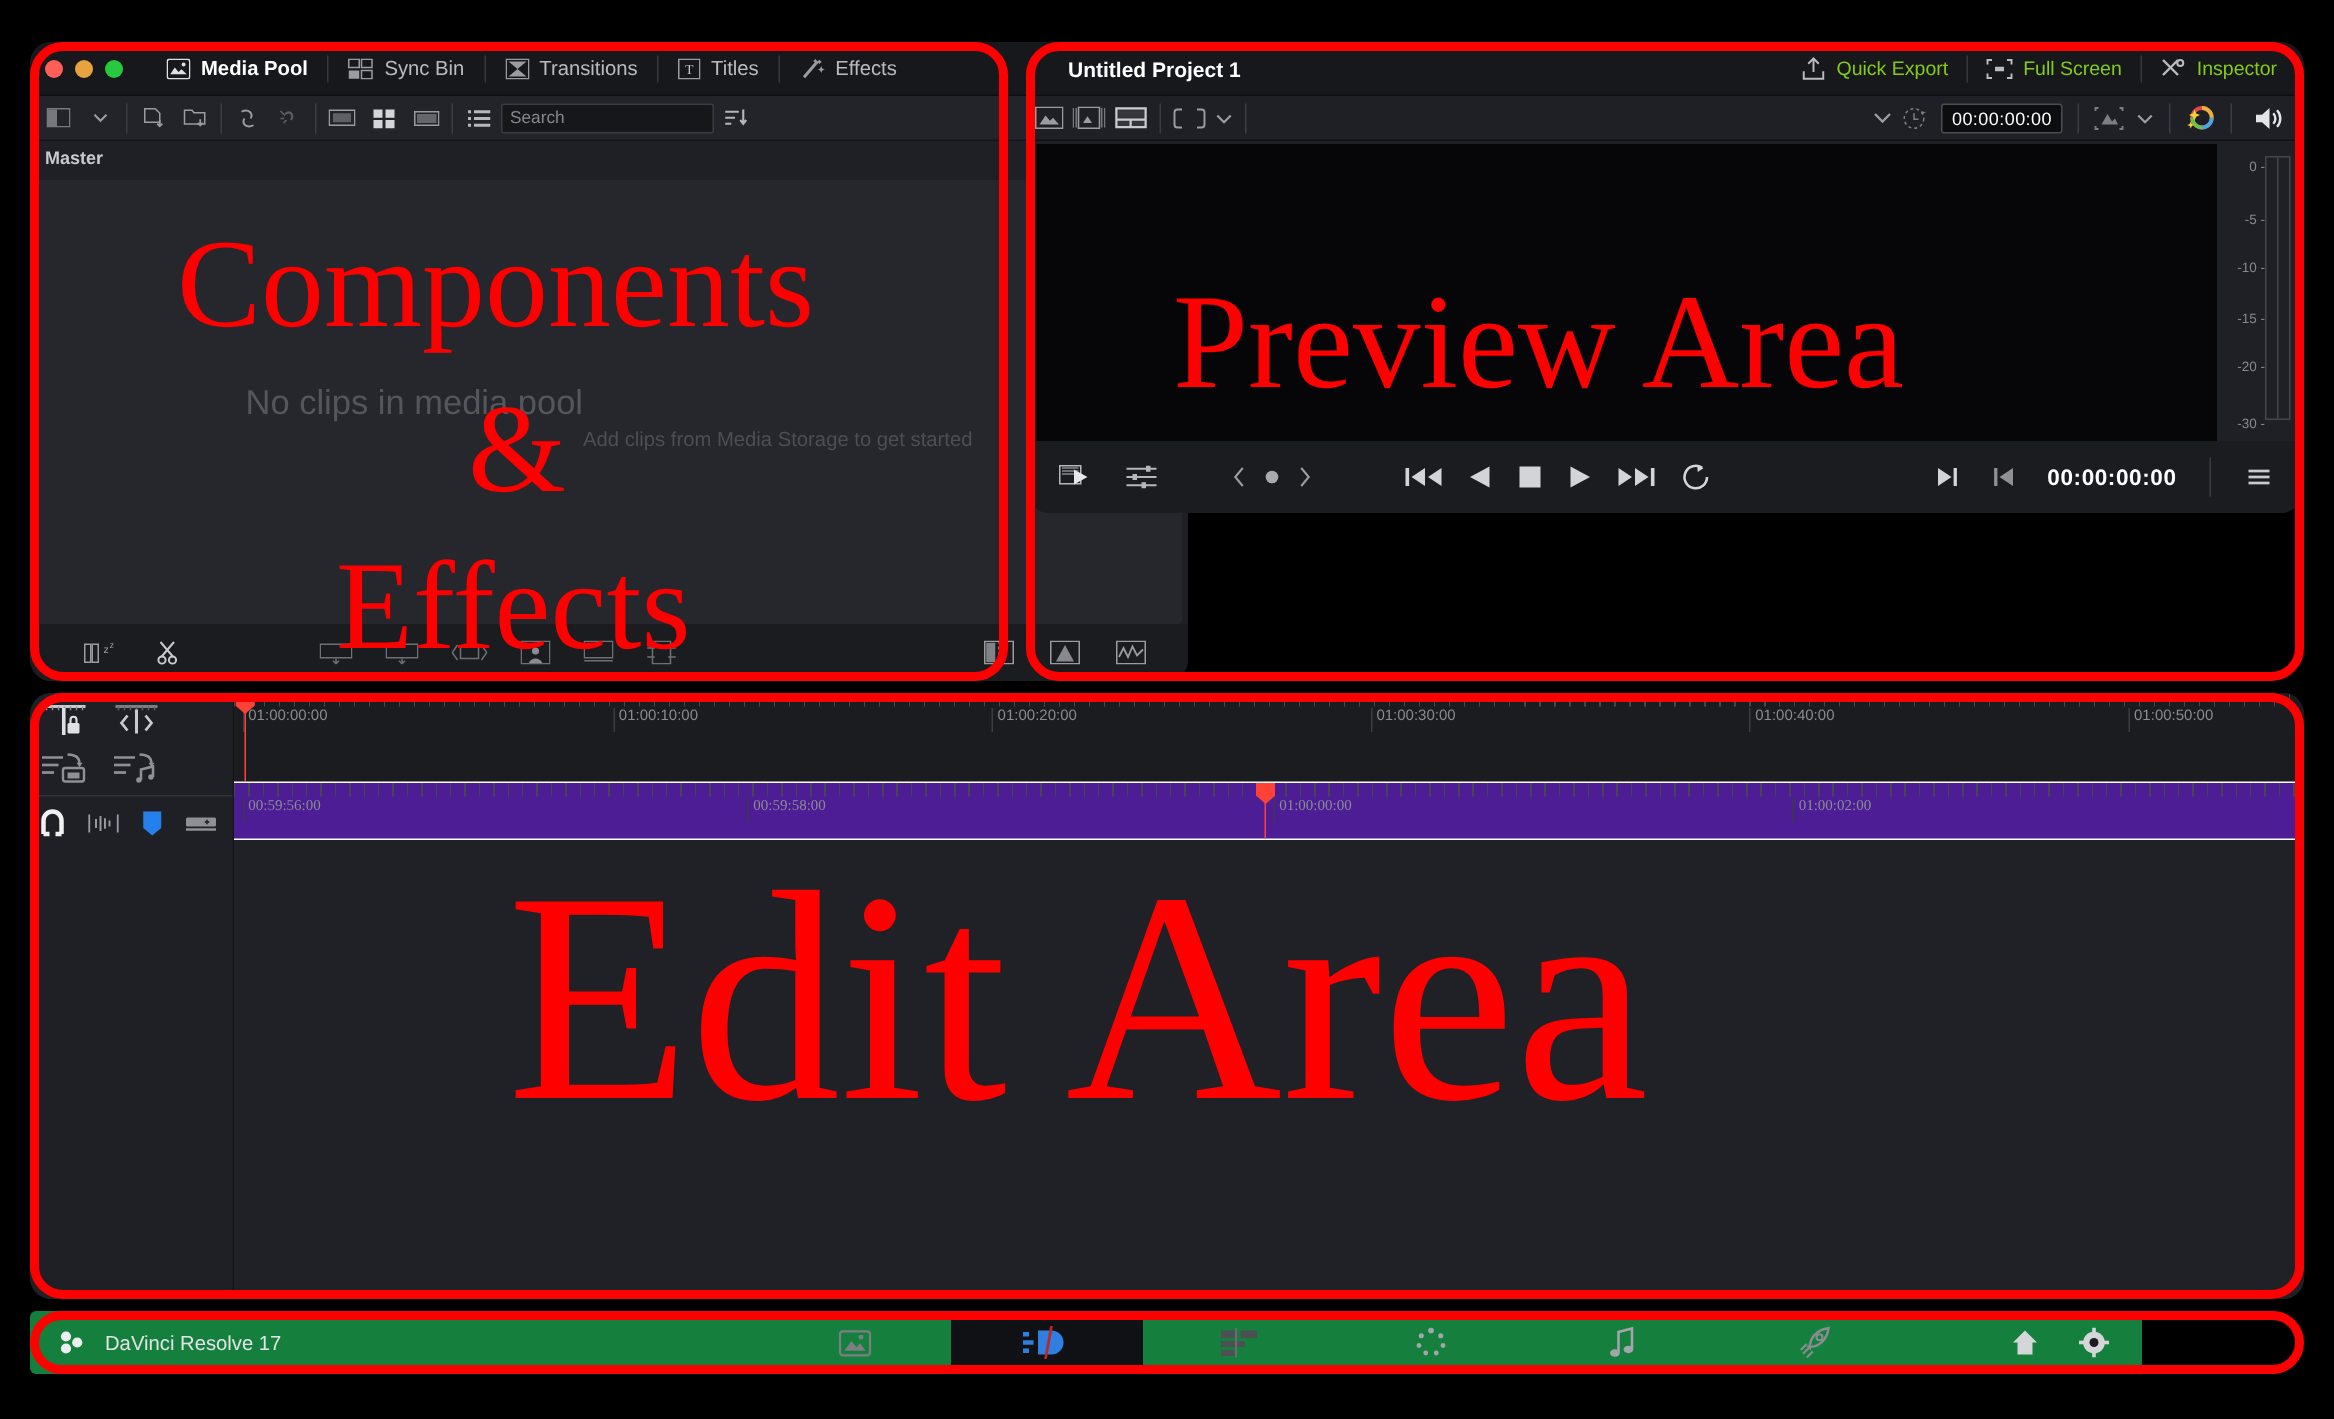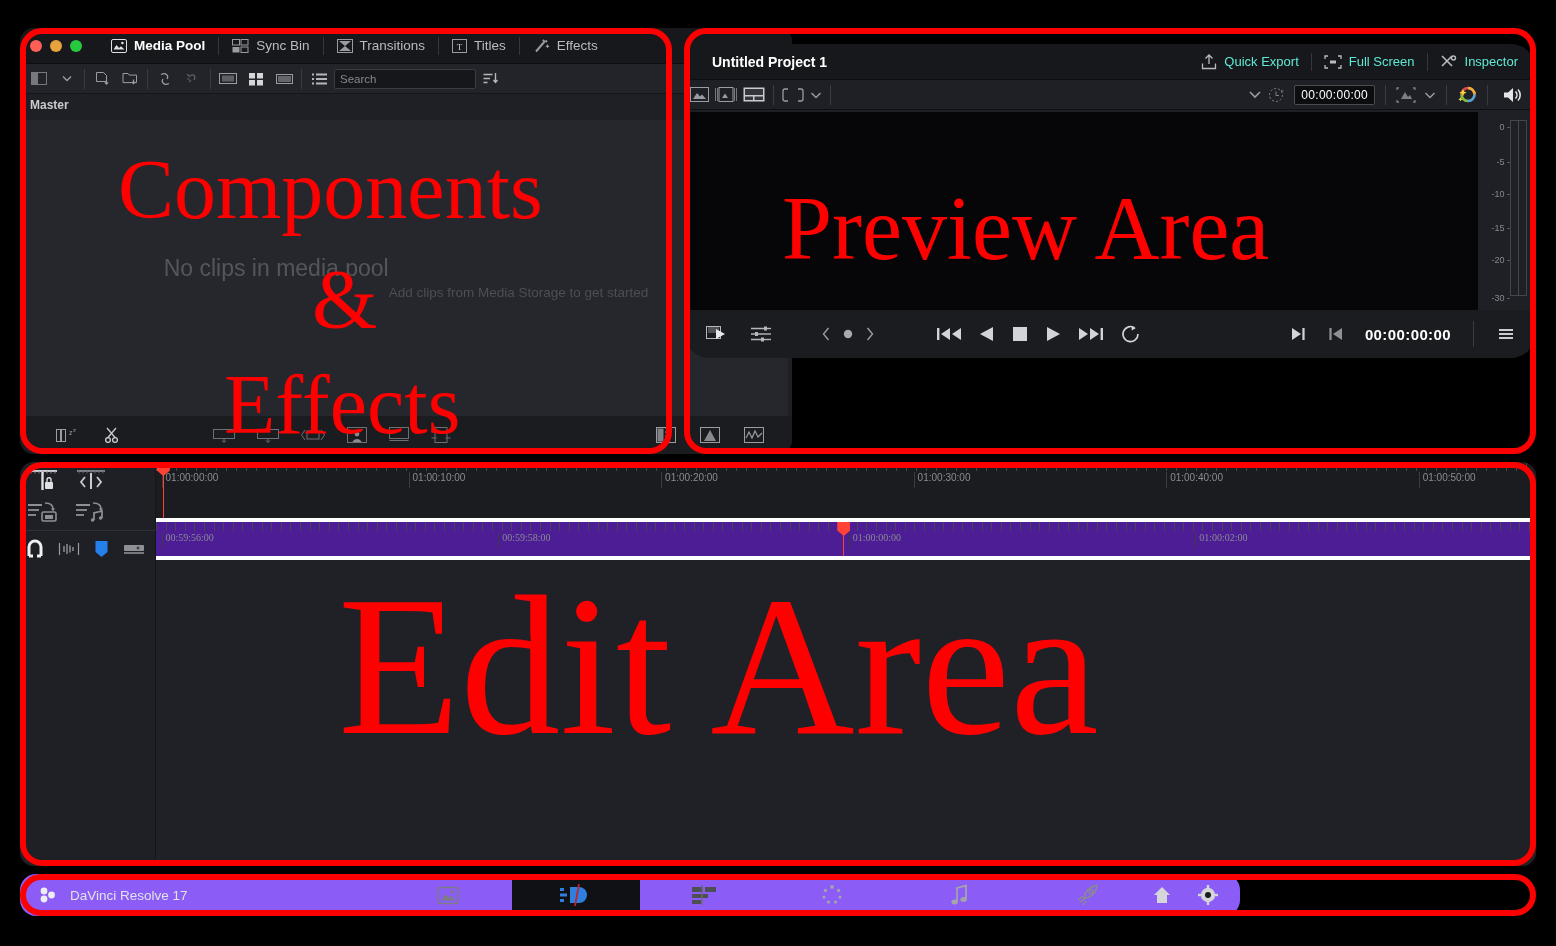--- a/index.html
+++ b/index.html
@@ -78,25 +78,25 @@
   }
   .pool-empty-1 { color: #54565c; font-size: 23px; }
   .pool-empty-2 { color: #4c4e54; font-size: 13.5px; margin-top: 48px; }
   .mp-bottom {
     position: absolute; left: 0; right: 0; bottom: 0; height: 38px;
     background: #1b1c20; display: flex; align-items: center;
     border-radius: 0 0 14px 14px;
   }
 
   
-  #preview-panel { left: 684px; top: 28px; width: 852px; height: 314px; background: #1f2025; border-radius: 26px; margin-top: 16px; }
+  #preview-panel { left: 684px; top: 28px; width: 852px; height: 314px; background: #1f2025; border-radius: 16px; }
   #preview-panel .titlebar { border-radius: 14px 14px 0 0; padding: 0 6px; justify-content: space-between; }
   .proj-title { color: #fff; font-size: 14px; font-weight: bold; padding-left: 22px; }
   .hdr-right { display: flex; align-items: center; }
-  .hdr-btn { display: flex; align-items: center; gap: 7px; padding: 0 12px; height: 36px; color: #5eead4; font-size: 13px; }
+  .hdr-btn { display: flex; align-items: center; gap: 7px; padding: 0 12px; height: 36px; color: #84cc16; font-size: 13px; }
   .pv-toolbar { height: 30px; background: #1f2025; display: flex; align-items: center; border-bottom: 1px solid #0f1013; }
   .pv-drop { flex: 1; height: 22px; background: #1f2025; display: flex; align-items: center; justify-content: center; position: relative; }
   .tc-box { background: #0c0d0f; border: 1px solid #4a4c52; border-radius: 2px; color: #fff;
     font-size: 12px; padding: 2px 6px; letter-spacing: .3px; }
   .viewer {
     position: absolute; left: 4px; top: 68px; width: 790px; bottom: 48px;
     background: #060608;
   }
   .audio-meter { position: absolute; right: 4px; top: 68px; width: 52px; bottom: 48px; background: #1f2025; }
   .meter-scale { position: absolute; left: 2px; top: 4px; bottom: 6px; width: 28px; }
@@ -115,35 +115,35 @@
   .tcd { color: #fff; font-size: 15px; font-weight: bold; letter-spacing: .4px; }
 
   
   #edit-panel { left: 20px; top: 462px; width: 1516px; height: 404px; background: #1f2025; border-radius: 14px; }
   .tl-left { position: absolute; left: 0; top: 0; width: 136px; bottom: 0; background: #1f2025;
     border-right: 1px solid #141518; border-radius: 14px 0 0 14px; }
   .tl-tools-a { display: flex; padding: 6px 6px 0 6px; gap: 14px; }
   .tl-tools-b { display: flex; padding: 6px 6px 6px 6px; gap: 14px; border-bottom: 1px solid #303136; }
   .tl-tools-c { display: flex; align-items: center; padding: 8px 6px; gap: 14px; }
   .tl-right { position: absolute; left: 136px; right: 0; top: 0; bottom: 0; }
-  .ruler { position: relative; height: 60px; background: #1b1c20; border-bottom: 4px solid #ffffff; overflow: hidden; }
+  .ruler { position: relative; height: 60px; background: #1b1c20; border-bottom: 1px solid #ffffff; overflow: hidden; }
   .ruler.second { height: 38px; background: #4c1d95; font-family: Liberation Serif, serif; }
   .tickstrip { position: absolute; left: 0; right: 0; top: 0; height: 9px;
     background-image: repeating-linear-gradient(to right, #46484e 0 1px, transparent 1px 10px); }
   .ruler.second .tickstrip { background-image: repeating-linear-gradient(to right, #46484e 0 1px, transparent 1px 9.6px); }
   .rlabel { position: absolute; top: 10px; color: #8a8c92; font-size: 10px; white-space: nowrap; padding-left: 3px;
     border-left: 1px solid #3a3c42; height: 16px; }
   .playhead { position: absolute; top: 0; width: 1px; background: #ff4136; bottom: 0; }
   .playhead .head { position: absolute; left: -6px; top: 0; width: 13px; height: 14px;
     background: #ff4136; clip-path: polygon(0 0, 100% 0, 100% 60%, 50% 100%, 0 60%); }
   .tracks { position: absolute; left: 0; right: 0; top: 98px; bottom: 0; background: #202126; }
 
   
-  #bottom-bar { position: absolute; left: 20px; top: 874px; width: 1220px; height: 42px;
-    background: #8b5cf6; border-radius: 16px; display: flex; align-items: center; }
+  #bottom-bar { position: absolute; left: 20px; top: 874px; width: 1408px; height: 42px;
+    background: #15803d; border-radius: 4px; display: flex; align-items: center; }
   .brand { display: flex; align-items: center; gap: 10px; padding-left: 18px; width: 420px; color: #e2e3e6; font-size: 13.5px; }
   .modes { display: flex; align-items: center; flex: 1; justify-content: center; gap: 0; }
   .mode-btn { width: 128px; height: 42px; display: flex; align-items: center; justify-content: center; }
   .mode-btn.active { background: #101114; }
   .bottom-right { display: flex; align-items: center; gap: 26px; padding-right: 22px; }
 
   svg { display: block; }
 </style>
 </head>
 <body>

